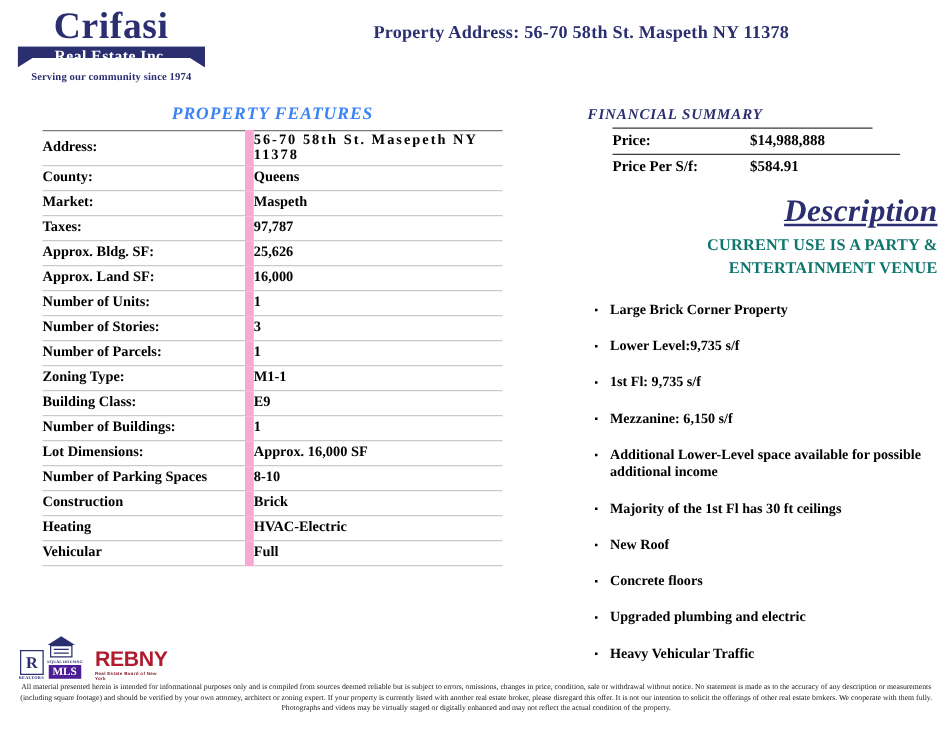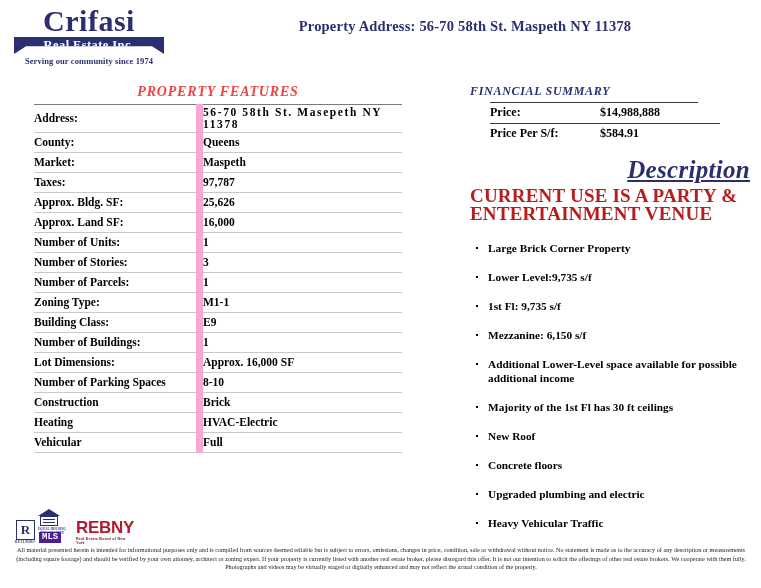--- a/index.html
+++ b/index.html
@@ -80,21 +80,21 @@
     position: absolute;
     left: 34px;
     top: 84px;
     width: 368px;
   }
   .section-title {
     text-align: center;
     font-size: 14px;
     font-style: italic;
     font-weight: bold;
-    color: #ef4444;
+    color: #3b82f6;
     letter-spacing: 0.8px;
     margin-bottom: 4px;
   }
   table.feat {
     border-collapse: collapse;
     width: 368px;
     table-layout: fixed;
   }
   table.feat tr {
     height: 20px;
@@ -174,24 +174,24 @@
     text-align: right;
     font-size: 25px;
     font-weight: bold;
     font-style: italic;
     color: #2b2f70;
     text-decoration: underline;
     letter-spacing: 0.3px;
   }
   .desc-sub {
     margin-top: 3px;
-    text-align: left;
-    font-size: 19px;
-    font-weight: bold;
-    color: #b91c1c;
+    text-align: right;
+    font-size: 13px;
+    font-weight: bold;
+    color: #0f766e;
     line-height: 18px;
     letter-spacing: 0.2px;
   }
 
   ul.bullets {
     list-style: none;
     margin: 18px 0 0 0;
     padding: 0;
     width: 300px;
   }
@@ -294,21 +294,21 @@
   .mls-badge {
     position: absolute;
     left: 23px;
     top: 24px;
     background: #4c1d95;
     color: #ffffff;
     font-size: 9px;
     font-weight: bold;
     padding: 0 3px;
     line-height: 11px;
-    font-family: Liberation Mono, monospace;
+    font-family: Liberation Serif, serif;
   }
   .rebny {
     position: absolute;
     left: 60px;
     top: 12px;
   }
   .rebny-word {
     font-family: "Liberation Sans", "DejaVu Sans", sans-serif;
     font-size: 17px;
     font-weight: bold;

